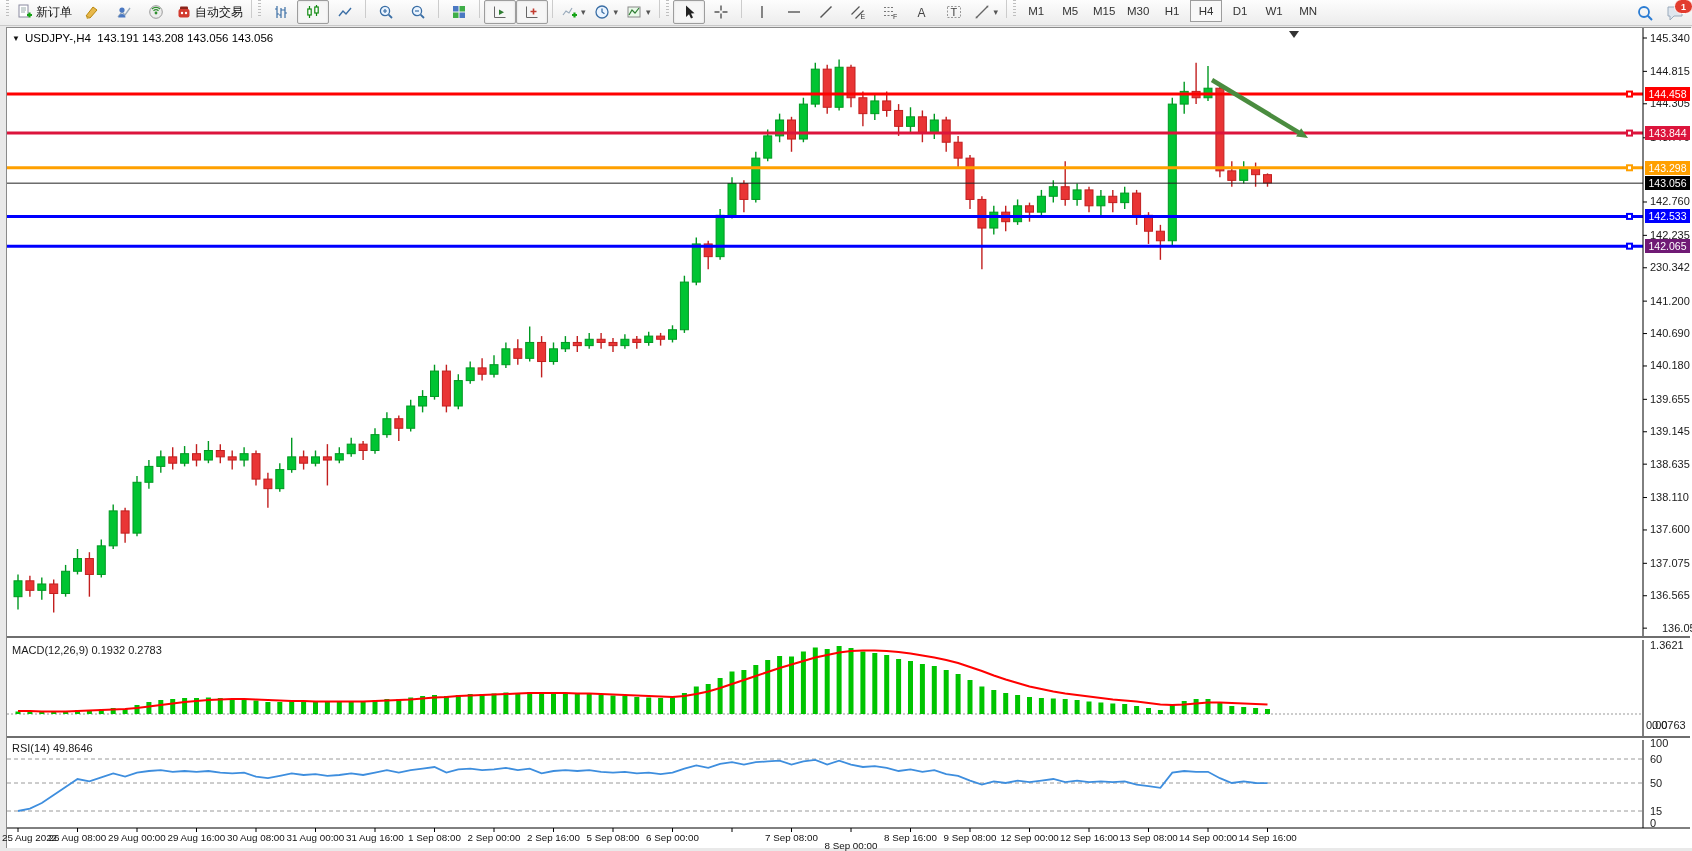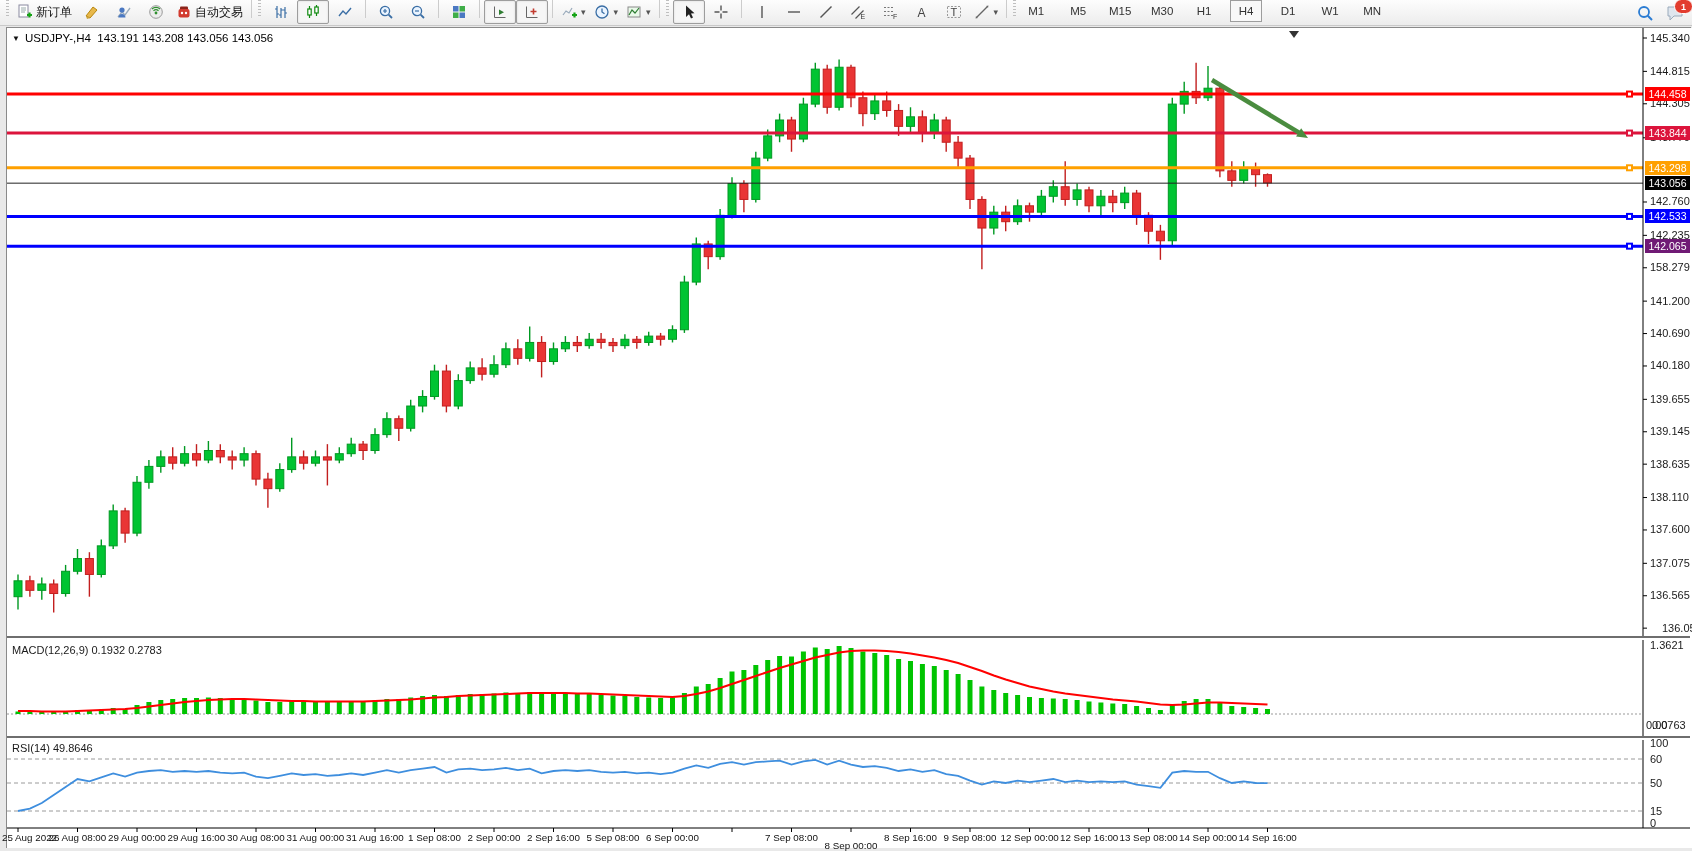--- a/index.html
+++ b/index.html
@@ -231,21 +231,21 @@
           <path d="M3 13L8 8M13 3L8 8" stroke="#666" stroke-width="1.4"></path>
           <polygon points="12,2 14.5,1.5 14,4" fill="#666"></polygon>
           <polygon points="4,14 1.5,14.5 2,12" fill="#666"></polygon>
         </svg>
       <span class="dd">▾</span>
     </div>
 
     <div class="sep"></div>
       <div class="grip"></div>
 
-    <div id="tf-bar" style="display:flex;gap:10px;">
+    <div id="tf-bar" style="display:flex;gap:2px;">
         <div class="tf">M1</div>
         <div class="tf">M5</div>
         <div class="tf">M15</div>
         <div class="tf">M30</div>
         <div class="tf">H1</div>
         <div class="tf pressed">H4</div>
         <div class="tf">D1</div>
         <div class="tf">W1</div>
         <div class="tf">MN</div>
       </div>
@@ -667,21 +667,21 @@
   <div class="ind-label" style="top:644px;">MACD(12,26,9) 0.1932 0.2783</div>
   <div class="ind-label" style="top:742px;">RSI(14) 49.8646</div>
 
   <div id="overlays">
       <div class="axlbl" style="top:31.5px;">145.340</div>
       <div class="axlbl" style="top:64.86900000000037px;">144.815</div>
       <div class="axlbl" style="top:97.28459999999978px;">144.305</div>
       <div class="axlbl" style="top:131.28919999999957px;">143.770</div>
       <div class="axlbl" style="top:195.4848000000008px;">142.760</div>
       <div class="axlbl" style="top:228.85379999999935px;">142.235</div>
-      <div class="axlbl" style="top:261.2694000000006px;">158.279</div>
+      <div class="axlbl" style="top:261.2694000000006px;">230.342</div>
       <div class="axlbl" style="top:294.63840000000096px;">141.200</div>
       <div class="axlbl" style="top:327.05400000000037px;">140.690</div>
       <div class="axlbl" style="top:359.4695999999998px;">140.180</div>
       <div class="axlbl" style="top:392.83860000000016px;">139.655</div>
       <div class="axlbl" style="top:425.25419999999957px;">139.145</div>
       <div class="axlbl" style="top:457.6698000000008px;">138.635</div>
       <div class="axlbl" style="top:491.03879999999936px;">138.110</div>
       <div class="axlbl" style="top:523.4544000000005px;">137.600</div>
       <div class="axlbl" style="top:556.8234000000009px;">137.075</div>
       <div class="axlbl" style="top:589.2390000000004px;">136.565</div>

